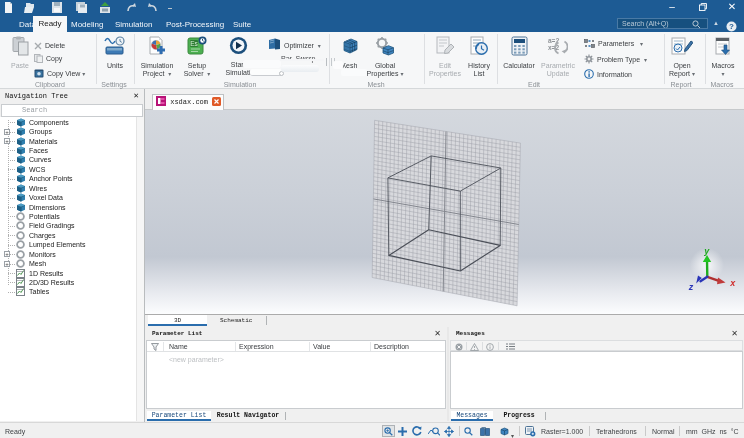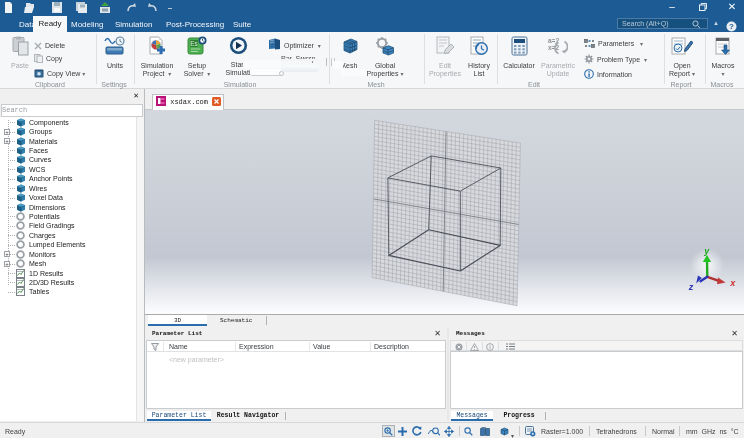--- a/index.html
+++ b/index.html
@@ -18,21 +18,21 @@
 .gsep{position:absolute;top:34px;height:50px;width:1px;background:#dddfe2}
 .rbtn{position:absolute;text-align:center;font-size:7px;color:#3a3d40;line-height:8px}
 .rbtn .lbl{margin-top:4px}
 .gray{color:#a7abaf}
 .dd{color:#6a6f74;font-size:6px}
 .smallrow{position:absolute;font-size:7px;color:#3a3d40;height:10px;line-height:10px;white-space:nowrap}
 .smallrow svg{vertical-align:-2px;margin-right:3px}
 
 #navpanel{position:absolute;left:0;top:89px;width:145px;height:333px;background:#f0f0f0;border-right:1px solid #b9bcbe}
 #navhead{position:absolute;left:0;top:0;width:144px;height:15px;font-family:"Liberation Mono",monospace;font-size:7px;line-height:15px;color:#111;padding-left:5px}
-#navsearch{position:absolute;left:1px;top:15px;width:142px;height:13px;background:#fff;border:1px solid #c9cccf;font-family:"Liberation Mono",monospace;font-size:7px;color:#9aa0a5;line-height:11px;padding-left:0}
+#navsearch{position:absolute;left:1px;top:15px;width:142px;height:13px;background:#fff;border:1px solid #c9cccf;font-family:"Liberation Mono",monospace;font-size:7px;color:#9aa0a5;line-height:11px;padding-left:20px}
 #tree{position:absolute;left:0;top:28px;width:136px;height:304px;background:#fff}
 #treesb{position:absolute;left:136px;top:28px;width:8px;height:304px;background:#f6f6f6;border-left:1px solid #e4e4e4}
 .ti{position:absolute;left:0;height:9.4px;font-size:7px;color:#1a1a1a;white-space:nowrap}
 .ti .ic{position:absolute;left:16px;top:0.2px}
 .ti .tx{position:absolute;left:29px;top:1px}
 .exp{position:absolute;left:4px;top:1.7px;width:6px;height:6px;border:1px solid #9aa0a6;background:#fff;line-height:4px;font-size:6px;text-align:center;color:#444}
 #treeline{position:absolute;left:8px;top:120px;width:1px;height:166px;background-image:repeating-linear-gradient(to bottom,#b0b0b0 0 1px,transparent 1px 2px)}
 
 #tabbar{position:absolute;left:145px;top:89px;width:599px;height:21px;background:#f0f0f0;border-bottom:1px solid #c6c9cb}
 #doctab{position:absolute;left:7px;top:5px;width:72px;height:20px;background:#fdfdfd;border:1px solid #bfc2c4;border-bottom:none;font-family:"Liberation Mono",monospace;font-size:7px;color:#222;line-height:15px}
@@ -281,20 +281,21 @@
 <div class="lbl">Open<br>Report <span class="dd">▾</span></div></div>
 <div class="rbtn" style="left:706px;top:36px;width:34px">
 <svg width="17" height="20" viewBox="0 0 17 20">
         <rect x="1" y="2" width="13" height="16" fill="#fdfdfd" stroke="#a8acb0"></rect>
         <rect x="1" y="2" width="13" height="3" fill="#5a6066"></rect>
         <path d="M3 8h9M3 11h9" stroke="#c3c7cb"></path>
         <path d="M9 9v5h-2.5l4 4.5 4-4.5H12V9z" fill="#2a6dad" stroke="#1c4f7c" stroke-width="0.6"></path>
       </svg>
 <div class="lbl">Macros<br><span class="dd">▾</span></div></div>
 <div id="navpanel">
+      <div id="navhead">Navigation Tree</div>
       <div class="px" style="top:3px;right:5px;font-size:7px;color:#222">✕</div>
       <div id="navsearch">Search</div>
       <div id="tree"></div>
       <div id="treesb"></div>
     </div>
 <div id="treeline"></div>
 <div class="ti" style="top:117.6px">
       <div style="position:absolute;left:8px;top:4.5px;width:8px;height:1px;background-image:repeating-linear-gradient(to right,#b0b0b0 0 1px,transparent 1px 2px)"></div>
       <span class="ic"><svg width="10" height="9" viewBox="0 0 10 9">
           <path d="M1 2.2L5 0.6l4 1.6v4.6L5 8.4 1 6.8z" fill="#2f7fae"></path>

